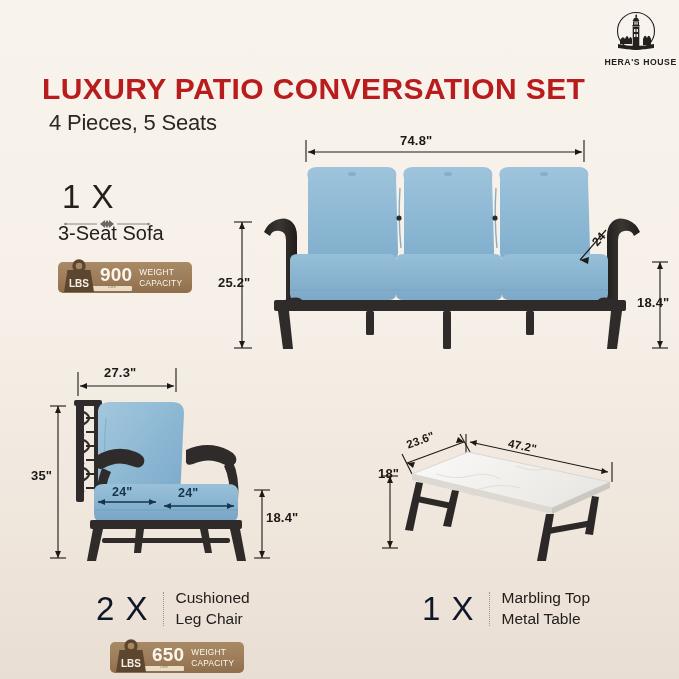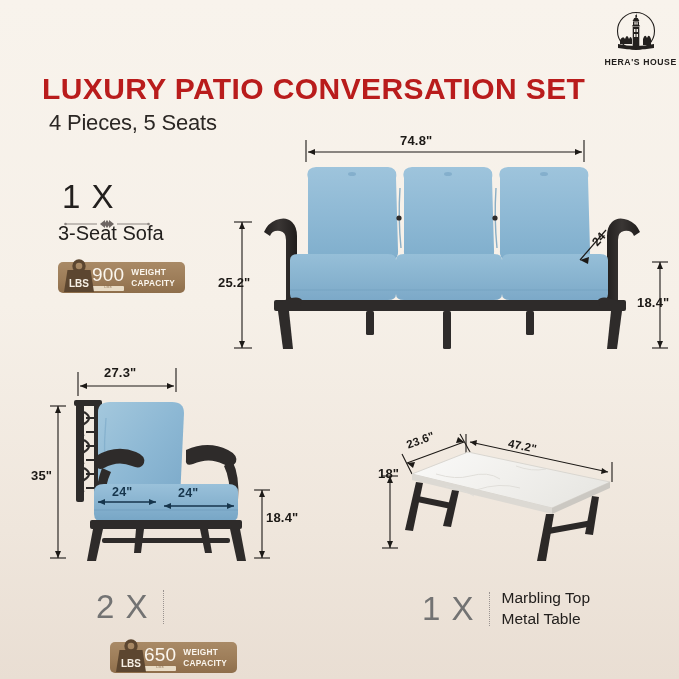--- a/index.html
+++ b/index.html
@@ -38,40 +38,40 @@
   .sofa-name { position:absolute; left:58px; top:222px; font-size:20px; color:#23201E; white-space:nowrap; }
 
   
   .badge {
     position:absolute; display:flex; align-items:center;
     height:31px; padding:0 10px 0 34px;
     border-radius:5px;
     background:linear-gradient(180deg,#A98A66 0%,#9D7D59 55%,#8E6E4B 100%);
   }
   .badge .wicon { position:absolute; left:4px; top:-4px; width:34px; height:36px; }
-  .badge .big { font-size:19px; font-weight:normal; color:#FBF6EE; line-height:1; letter-spacing:.2px; }
+  .badge .big { font-size:19px; font-weight:bold; color:#FBF6EE; line-height:1; letter-spacing:.2px;padding-left:8px; }
   .badge .numwrap { display:flex; flex-direction:column; align-items:center; margin-right:7px; }
   .badge .underbar {
     margin-top:2px; width:100%; height:5px; border-radius:1px;
     background:#E9DCC6; display:flex; align-items:center; justify-content:center;
   }
   .badge .underbar span { font-size:3.6px; color:#8B6E4D; letter-spacing:.3px; line-height:1; }
-  .badge .cap { font-size:8.3px; font-weight:bold; color:#FBF6EE; line-height:1.22; letter-spacing:.25px; }
+  .badge .cap { font-size:8.3px; font-weight:normal; color:#FBF6EE; line-height:1.22; letter-spacing:.25px; }
 
   
   .dim {
     position:absolute; font-size:11.5px; font-weight:bold;
     color:#1C1916; white-space:nowrap; letter-spacing:.2px;
   }
   .dim.big { font-size:13px; }
   .dim.onseat { color:#16354C; font-size:12.5px; }
 
   
   .item-row { position:absolute; display:flex; align-items:center; }
-  .item-row .n { font-size:33px; font-weight:300; letter-spacing:1px; color:#737373; }
+  .item-row .n { font-size:33px; font-weight:300; letter-spacing:1px; color:#0f172a; }
   .item-row .sep {
     width:0; height:34px; border-left:1px dotted #9A9390; margin:0 12px 0 14px;
   }
   .item-row .txt { font-size:15.5px; line-height:1.33; color:#23201E; white-space:nowrap; }
 
   svg { display:block; overflow:visible; }
 </style>
 </head>
 <body>
 
@@ -370,20 +370,24 @@
     </g>
   </svg>
 
   <div class="dim" style="left:406px; top:434px; transform:rotate(-20deg);">23.6"</div>
   <div class="dim" style="left:508px; top:440px; transform:rotate(12deg);">47.2"</div>
   <div class="dim big" style="left:378px; top:466px;">18"</div>
 
   <div class="item-row" style="left:96px; top:588px;">
     <div class="n">2 X</div>
     <div class="sep"></div>
+    <div class="txt">
+      <div>Cushioned</div>
+      <div>Leg Chair</div>
+    </div>
   </div>
 
   <div class="badge" style="left:110px; top:642px;">
     <svg class="wicon" viewBox="0 0 34 36">
       <circle cx="17" cy="8" r="5" fill="none" stroke="#5C4630" stroke-width="3.4"></circle>
       <path d="M5.5 12 h23 l3.5 22 h-30 z" fill="#5C4630"></path>
       <text x="17" y="28.5" text-anchor="middle" font-family="Liberation Sans, sans-serif" font-size="10" font-weight="bold" fill="#F6EFE4">LBS</text>
     </svg>
     <div class="numwrap">
       <div class="big">650</div>

